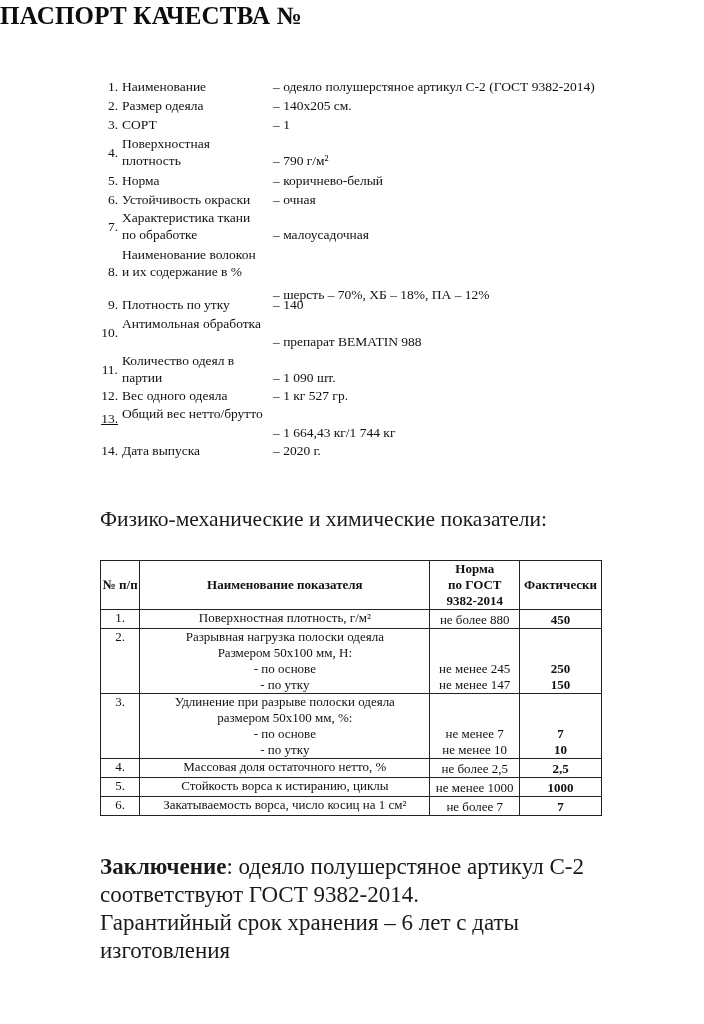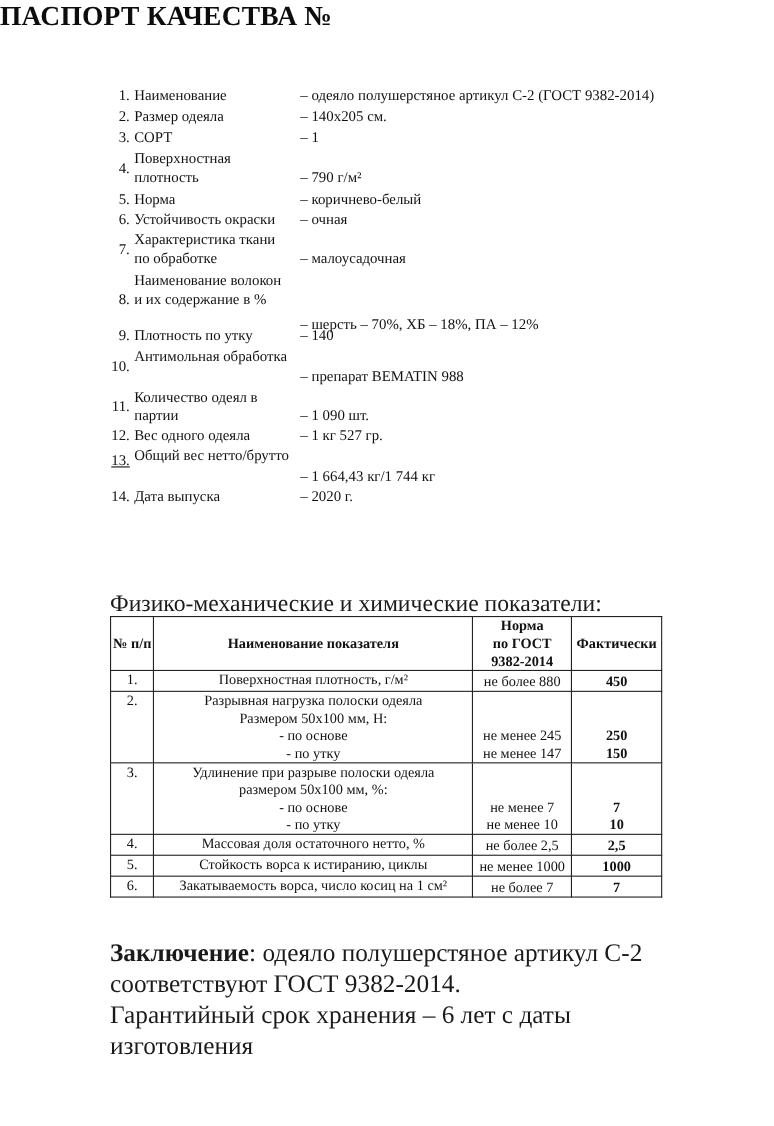--- a/index.html
+++ b/index.html
@@ -10,21 +10,21 @@
     .title {
       position: absolute; top: 2px; left: 0; width: 704px; 
       font-size: 25px; font-weight: bold; letter-spacing: 0.2px; color: #0d0d0d;
     }
     .specs { position: absolute; top: 78px; left: 0; width: 704px; }
     .spec-row { position: absolute; left: 0; width: 704px; font-size: 13.5px; line-height: 17px; }
     .spec-num { position: absolute; right: 586px; text-align: right; white-space: nowrap; }
     .spec-label { position: absolute; left: 122px; white-space: nowrap; }
     .spec-value { position: absolute; left: 273px; white-space: nowrap; }
     .section-heading {
-      position: absolute; top: 507px; left: 100px; font-size: 21.5px; color: #1a1a1a; white-space: nowrap; margin-top: 29px;
+      position: absolute; top: 507px; left: 100px; font-size: 21.5px; color: #1a1a1a; white-space: nowrap;
     }
     table.props {
       position: absolute; top: 560px; left: 100px; width: 502px;
       border-collapse: collapse; font-size: 13px; line-height: 16px;
     }
     table.props th, table.props td {
       border: 1.5px solid #222; padding: 0 3px; vertical-align: middle;
     }
     table.props th { font-weight: bold; }
     table.props th.h-num { width: 36px; padding: 0 1px; }

